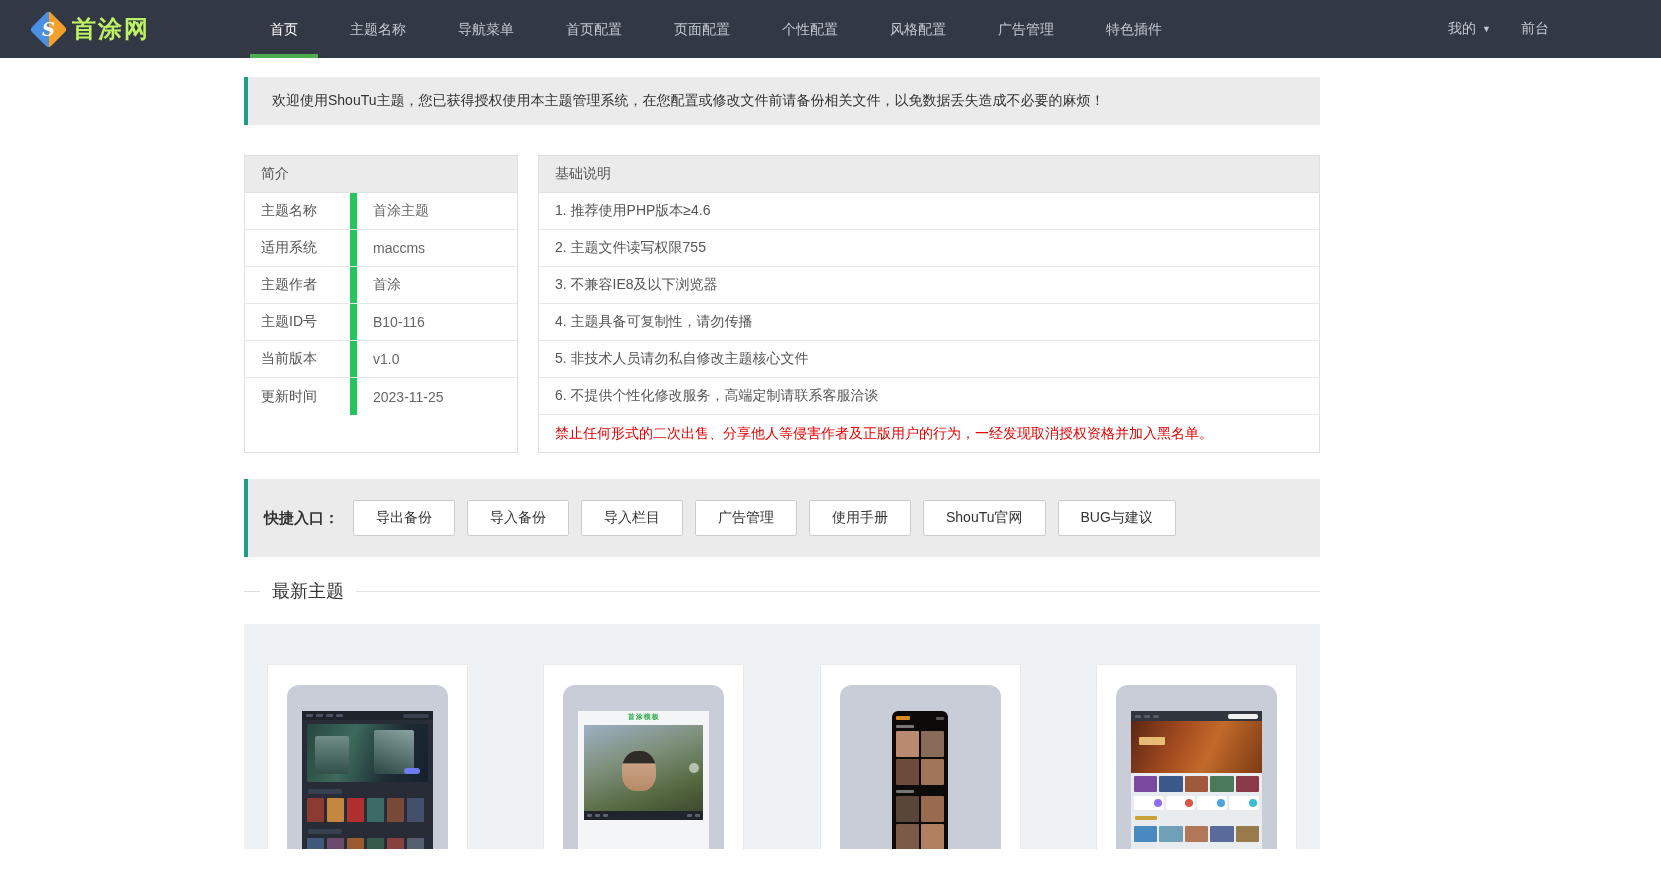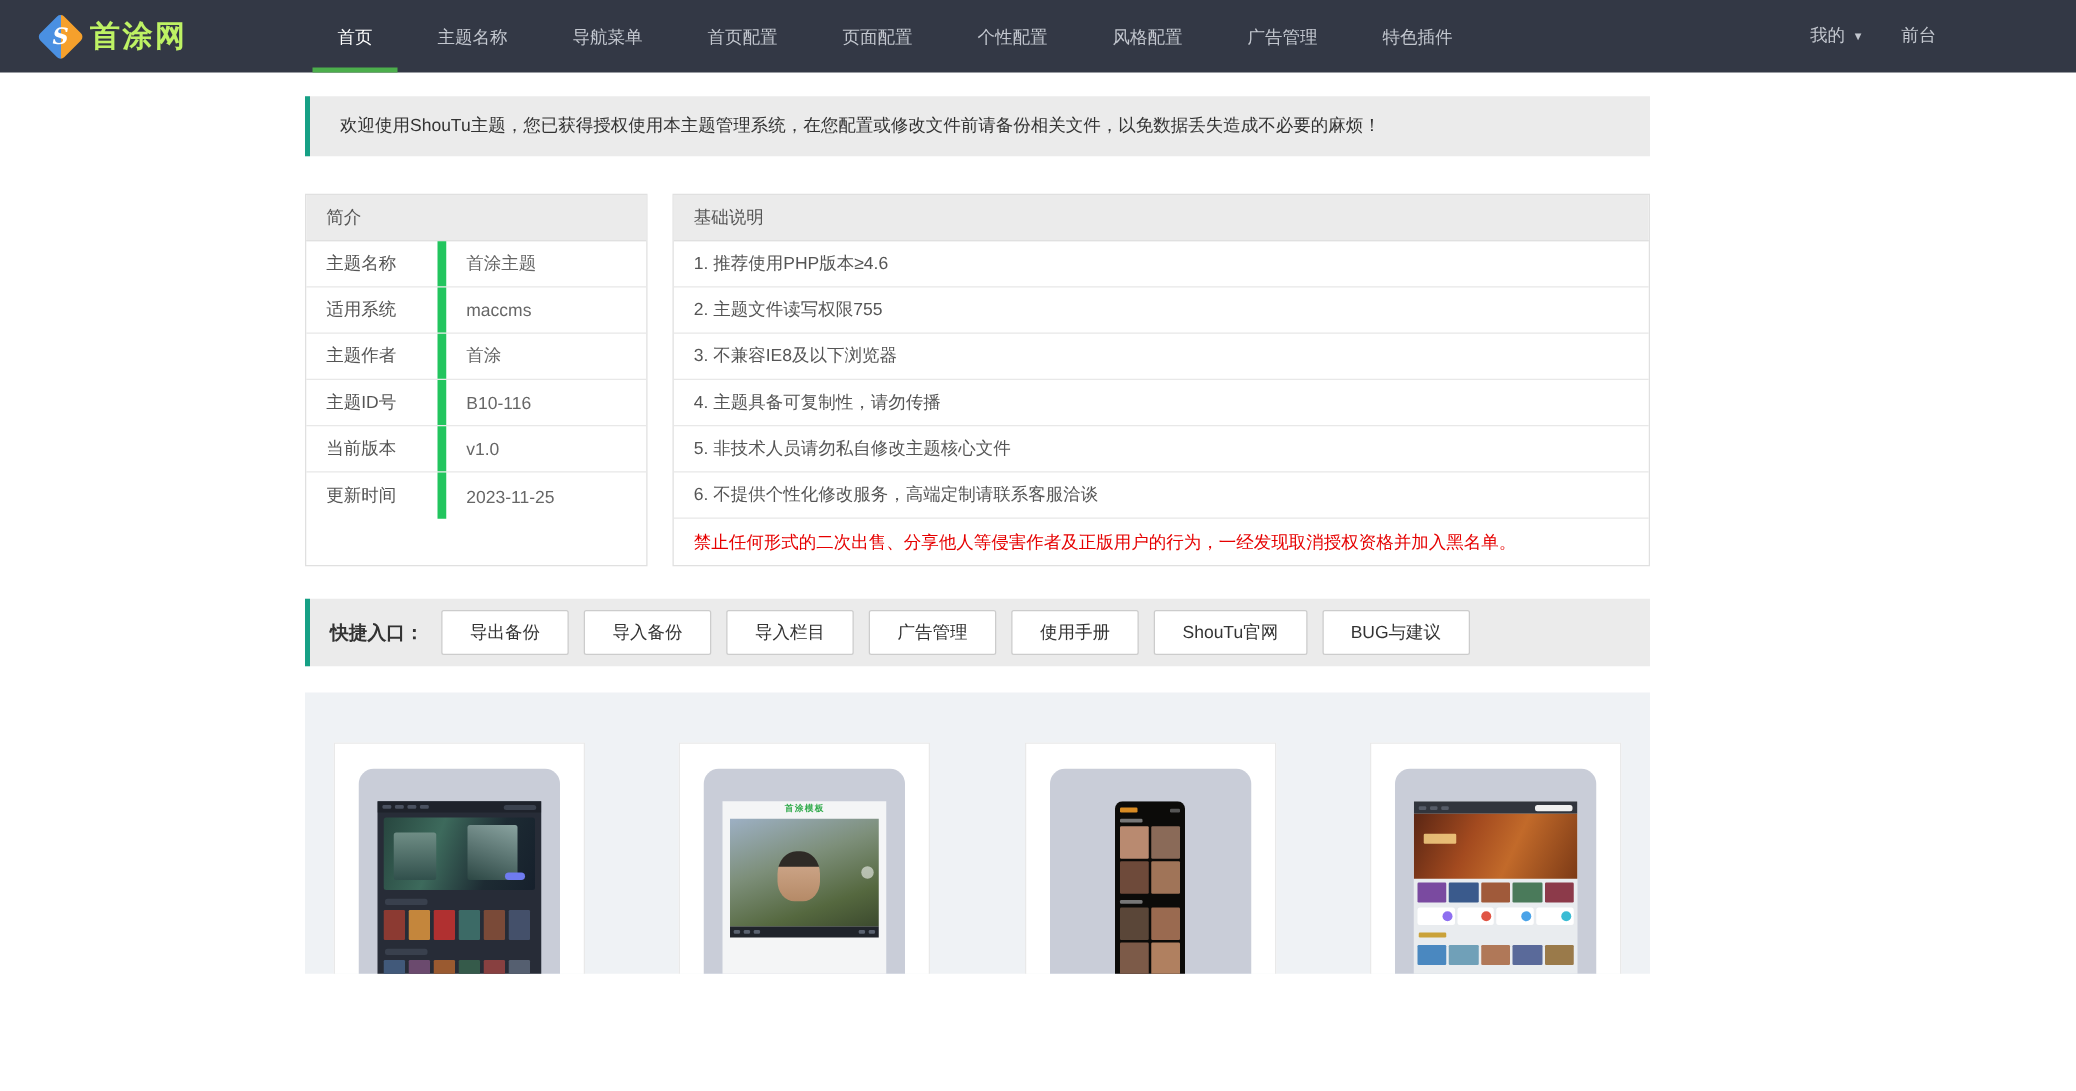--- a/index.html
+++ b/index.html
@@ -39,21 +39,21 @@
     font-size:14px; color:#555; border-bottom:1px solid #e0e0e0; }
   .tbl-row { height:37px; display:flex; align-items:center; border-bottom:1px solid #e8e8e8; font-size:14px; }
   .tbl-row:last-child { border-bottom:none; }
   .tbl-label { width:112px; padding-left:16px; color:#555; align-self:stretch; display:flex; align-items:center;
     border-right:7px solid #22c55e; }
   .tbl-value { padding-left:16px; color:#666; }
   .note-row { padding-left:16px; color:#555; }
   .note-warning { color:#e60000; }
 
   
-  .quickbar { margin-top:26px; height:54px; background:#ebebeb; border-left:4px solid #16a085;
+  .quickbar { margin-top:26px; height:78px; background:#ebebeb; border-left:4px solid #16a085;
     display:flex; align-items:center; padding-left:16px; gap:12px; }
   .quick-label { font-size:15px; color:#333; font-weight:600; margin-right:2px; }
   .quick-btn { height:36px; padding:0 22px; background:#fff; border:1px solid #ccc; border-radius:2px;
     font-size:14px; color:#333; cursor:pointer; font-family:inherit; }
 
   
   .section-head { margin-top:22px; display:flex; align-items:center; gap:12px; }
   .section-head .dash { width:16px; height:1px; background:#ddd; }
   .section-title { font-size:18px; color:#333; white-space:nowrap; }
   .section-head .line { flex:1; height:1px; background:#e3e3e3; }
@@ -208,20 +208,25 @@
     <span class="quick-label">快捷入口：</span>
     <button class="quick-btn">导出备份</button>
     <button class="quick-btn">导入备份</button>
     <button class="quick-btn">导入栏目</button>
     <button class="quick-btn">广告管理</button>
     <button class="quick-btn">使用手册</button>
     <button class="quick-btn">ShouTu官网</button>
     <button class="quick-btn">BUG与建议</button>
   </div>
 
+  <div class="section-head">
+    <span class="dash"></span>
+    <span class="section-title">最新主题</span>
+    <span class="line"></span>
+  </div>
 
   <div class="bottom-panel">
 
     <div class="theme-card">
       <div class="device">
         <div class="shot shot1">
           <div class="bar">
               <i></i>
               <i></i>
               <i></i>

